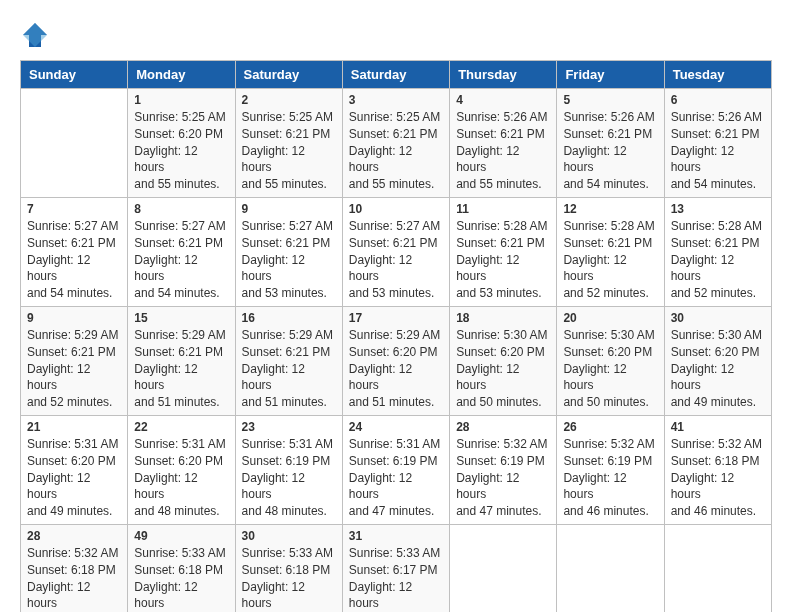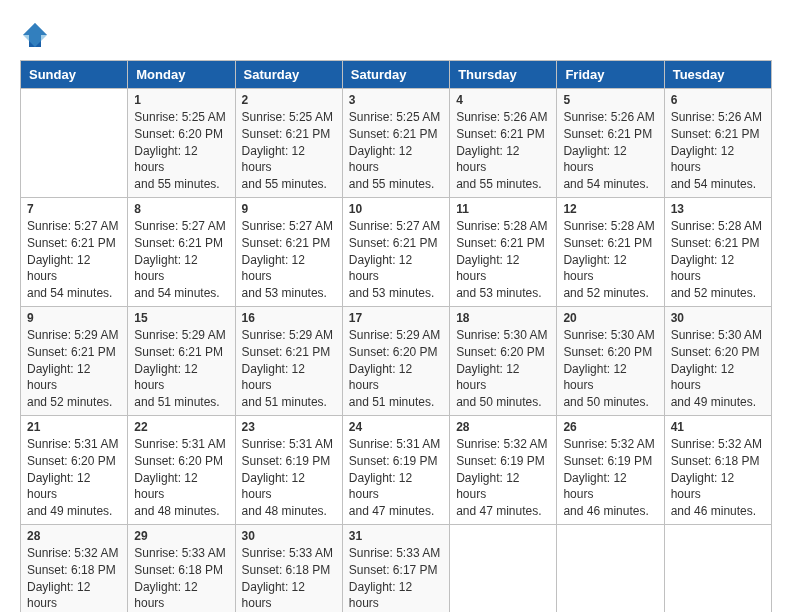--- a/index.html
+++ b/index.html
@@ -327,21 +327,21 @@
       </tr>
       <tr>
         <td>
           <span class="day-number">28</span>
           <div class="day-info" style="white-space: pre-line;">Sunrise: 5:32 AM
 Sunset: 6:18 PM
 Daylight: 12 hours
 and 45 minutes.</div>
         </td>
         <td>
-          <span class="day-number">29</span>
+          <span class="day-number">49</span>
           <div class="day-info" style="white-space: pre-line;">Sunrise: 5:33 AM
 Sunset: 6:18 PM
 Daylight: 12 hours
 and 45 minutes.</div>
         </td>
         <td>
           <span class="day-number">30</span>
           <div class="day-info" style="white-space: pre-line;">Sunrise: 5:33 AM
 Sunset: 6:18 PM
 Daylight: 12 hours

